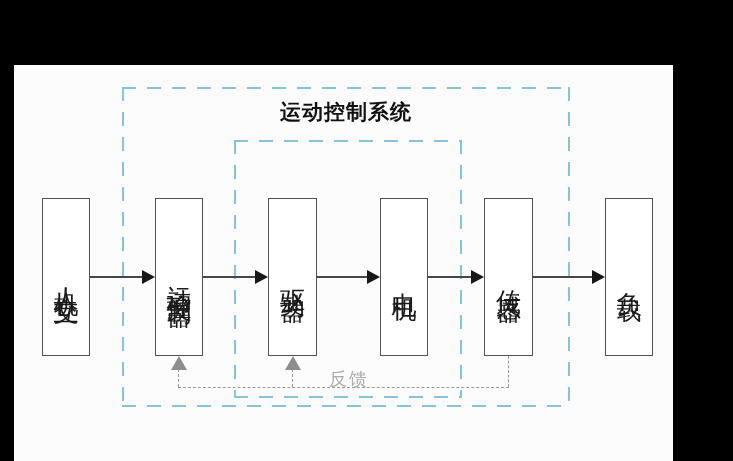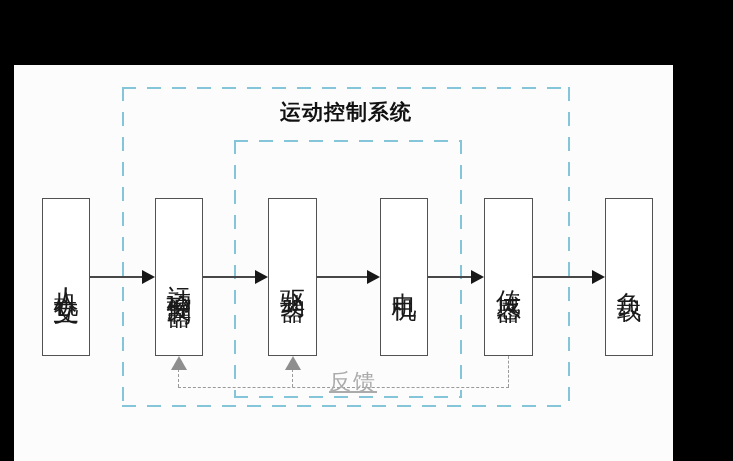--- a/index.html
+++ b/index.html
@@ -115,25 +115,24 @@
     width: 0; height: 0;
     border-left: 8px solid transparent;
     border-right: 8px solid transparent;
     border-bottom: 14px solid var(--feedback-arrow, #8e8e8e);
   }
   #fb-arrow-mc  { left: 157px; top: 291px; }
   #fb-arrow-drv { left: 271px; top: 291px; }
   #feedback-label {
     position: absolute;
     left: 315px; top: 302px;
-    font-size: 22px;
+    font-size: 18px;
     letter-spacing: 2px;
     color: var(--feedback-text, #ababab);
     font-family: "Liberation Serif", serif;
-    text-decoration: underline;
   }
 </style>
 </head>
 <body>
 
 <div id="frame">
   <div id="canvas">
 
     <div id="outer-box" class="dashed-box"></div>
     <div id="inner-box" class="dashed-box"></div>

